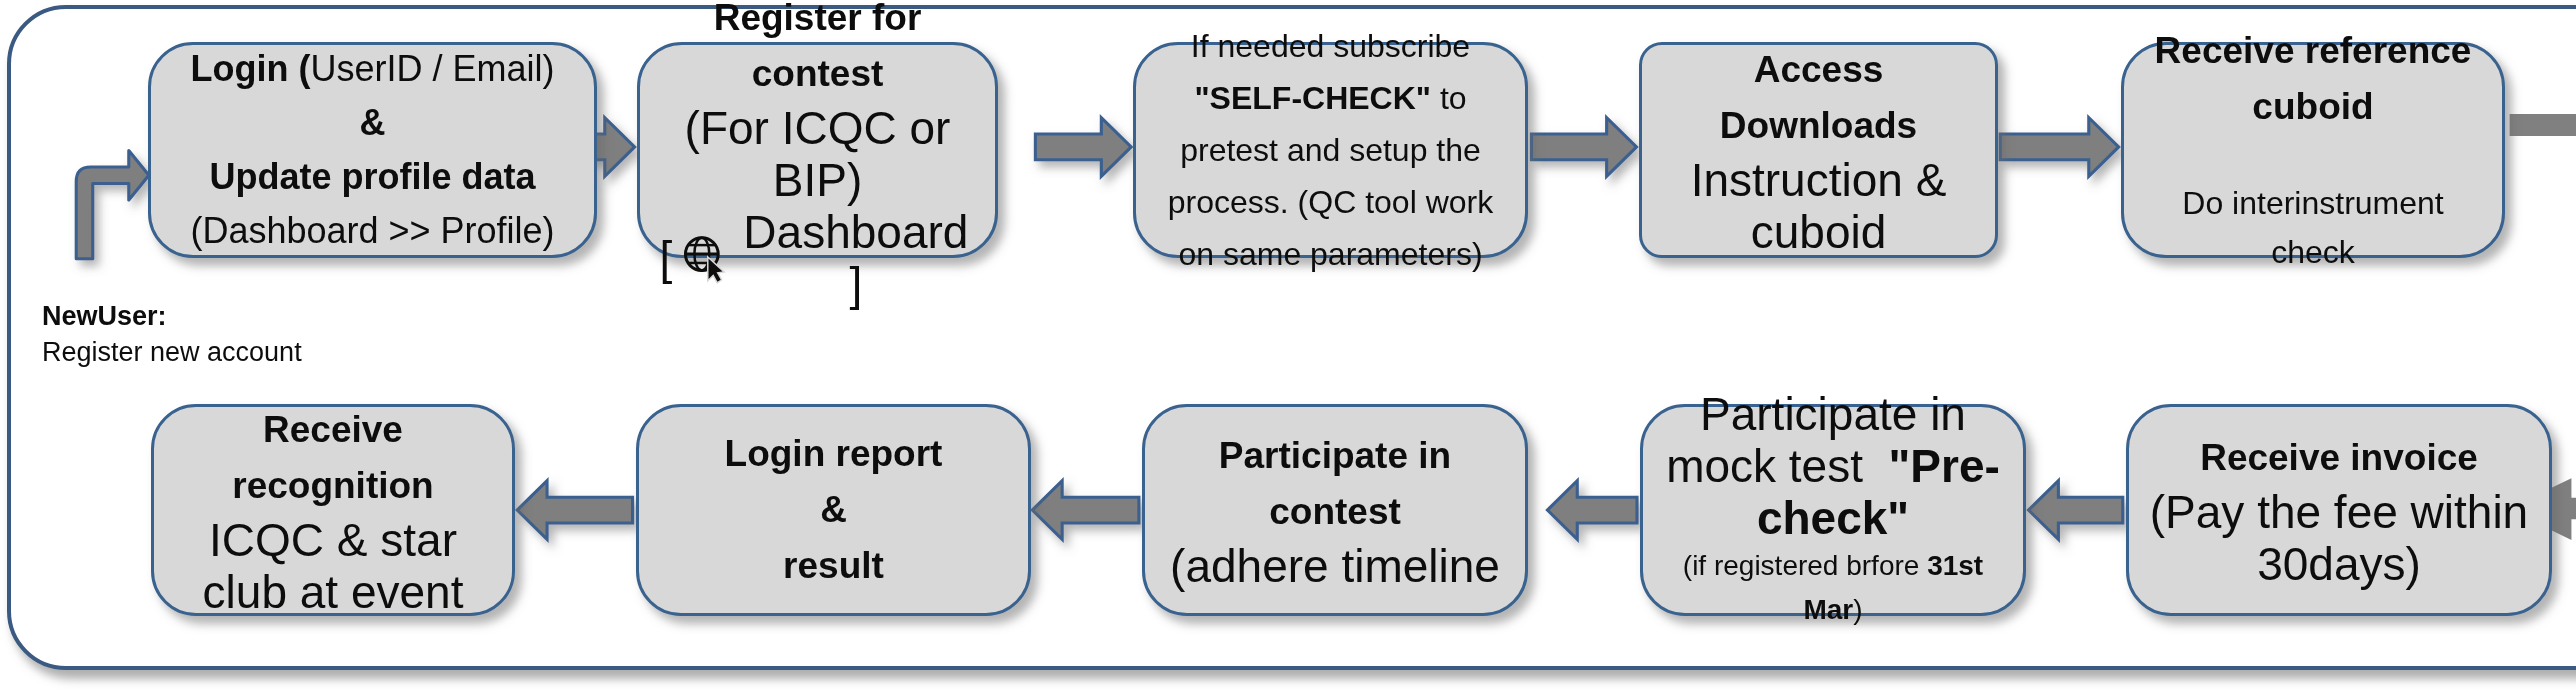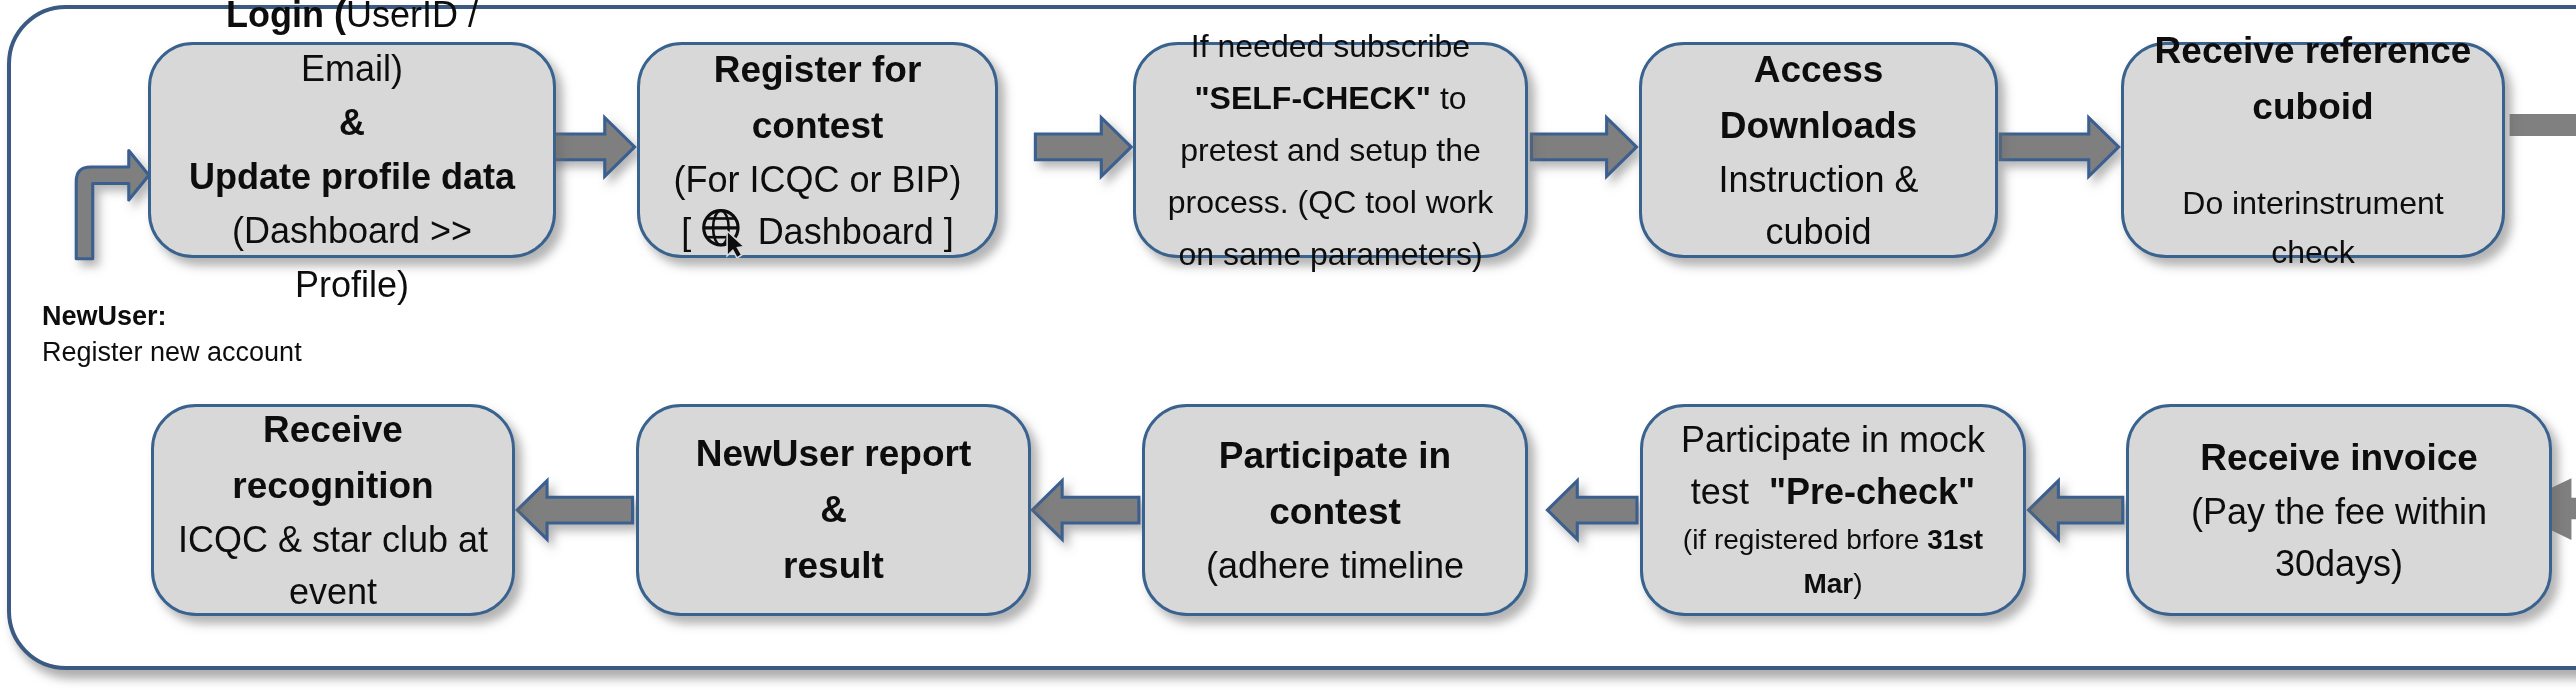--- a/index.html
+++ b/index.html
@@ -29,21 +29,21 @@
     align-items:center;justify-content:center;
     text-align:center;
     box-sizing:border-box;
     padding:10.3px 19.6px;
     z-index:3;
   }
   .seg{white-space:pre-wrap;}
   .b{font-weight:bold;}
   .t70{font-size:36px;line-height:54px;}
   .t72{font-size:37px;line-height:56px;}
-  .t66{font-size:36px;line-height:52px;}
+  .t66{font-size:46px;line-height:52px;}
   .t63{font-size:32px;line-height:52px;}
   .t62{font-size:32px;line-height:49px;}
   .t55{font-size:28px;line-height:44px;}
   .flow{display:block;}
   .iconline{display:flex;align-items:center;justify-content:center;gap:7.2px;}
   #newuser{
     position:absolute;left:42px;top:274px;width:330px;
     font-size:27px;line-height:36px;text-align:left;z-index:3;margin-top:24px;
   }
   #arrow-layer{position:absolute;left:0;top:0;z-index:2;}
@@ -76,21 +76,21 @@
     <path filter="url(#ds)" d="M 148 502 L 148 352 Q 148 324 176 324 L 250 324 L 250 292 L 289 340 L 250 388 L 250 356 L 180 356 L 180 502 Z" fill="#7f7f7f" stroke="#3a6090" stroke-width="6" stroke-linejoin="round"></path>
 
     <path d="M 4872 221 L 5032 221 Q 5121 221 5121 310 L 5121 1008 L 4992 1008 L 4992 1048 L 4868 988 L 4992 928 L 4992 966 L 5078 966 L 5078 302 Q 5078 264 5038 264 L 4872 264 Z" fill="#808080"></path>
   </svg>
 
   <div id="newuser">
     <div class="b seg">NewUser:</div>
     <div class="seg">Register new account</div>
   </div>
 
-  <div class="box" style="left:148px;top:42px;width:408px;height:216px;">
+  <div class="box" style="left:148px;top:42px;width:449px;height:216px;">
     <div class="t70"><span class="b seg">Login (</span><span class="seg">UserID / Email)</span></div>
     <div class="t70 b seg">&amp;</div>
     <div class="t70 b seg">Update profile data</div>
     <div class="t70 seg">(Dashboard &gt;&gt; Profile)</div>
   </div>
 
   <div class="box" style="left:637px;top:42px;width:361px;height:216px;">
     <div class="t72 b seg">Register for contest</div>
     <div class="t66 seg">(For ICQC or BIP)</div>
     <div class="t66 iconline">
@@ -104,21 +104,21 @@
         <polygon points="56,48 56,96 67,85 75,100 84,94 76,80 89,78" fill="#0d0d0d" stroke="#d8d8d8" stroke-width="3"></polygon>
       </svg>
       <span class="seg">Dashboard ]</span>
     </div>
   </div>
 
   <div class="box" style="left:1133px;top:42px;width:395px;height:216px;padding:10.3px 23px;">
     <div class="t63 flow"><span class="seg">If needed subscribe </span><span class="b seg">"SELF-CHECK"</span><span class="seg"> to pretest and setup the process. (QC tool work on same parameters)</span></div>
   </div>
 
-  <div class="box" style="left:1639px;top:42px;width:359px;height:216px;">
+  <div class="box" style="left:1639px;top:42px;width:359px;height:216px;border-radius:23px;">
     <div class="t72 b seg">Access Downloads</div>
     <div class="t66 seg">Instruction &amp;  cuboid</div>
   </div>
 
   <div class="box" style="left:2121px;top:42px;width:384px;height:216px;gap:44px;">
     <div class="t72 b seg">Receive reference cuboid</div>
     <div class="t62 seg">Do interinstrument check</div>
   </div>
 
   <div class="box" style="left:2126px;top:404px;width:426px;height:212px;">
@@ -130,21 +130,21 @@
     <div class="t66 flow"><span class="seg">Participate in mock test  </span><span class="b seg">"Pre-check"</span></div>
     <div class="t55"><span class="seg">(if registered brfore </span><span class="b seg">31st Mar</span><span class="seg">)</span></div>
   </div>
 
   <div class="box" style="left:1142px;top:404px;width:386px;height:212px;">
     <div class="t72 b seg">Participate in contest</div>
     <div class="t66 seg">(adhere timeline</div>
   </div>
 
   <div class="box" style="left:636px;top:404px;width:395px;height:212px;">
-    <div class="t72 b seg">NewUser report</div>
+    <div class="t72 b seg">Login report</div>
     <div class="t72 b seg">&amp;</div>
     <div class="t72 b seg">result</div>
   </div>
 
   <div class="box" style="left:151px;top:404px;width:364px;height:212px;text-align:center;">
     <div class="t72 b seg">Receive recognition</div>
     <div class="t66 seg">ICQC &amp; star club at event</div>
   </div>
 
 </div>

